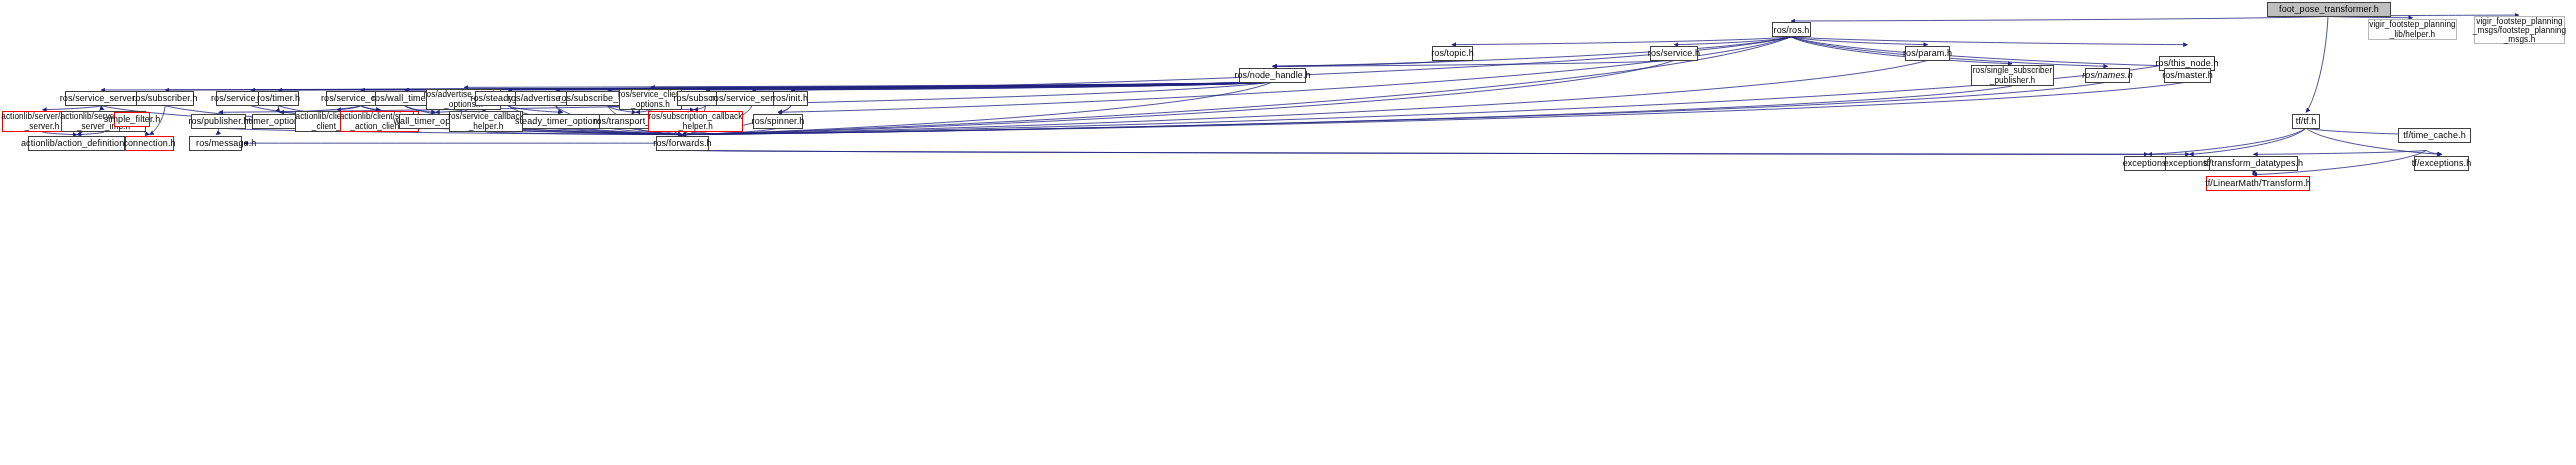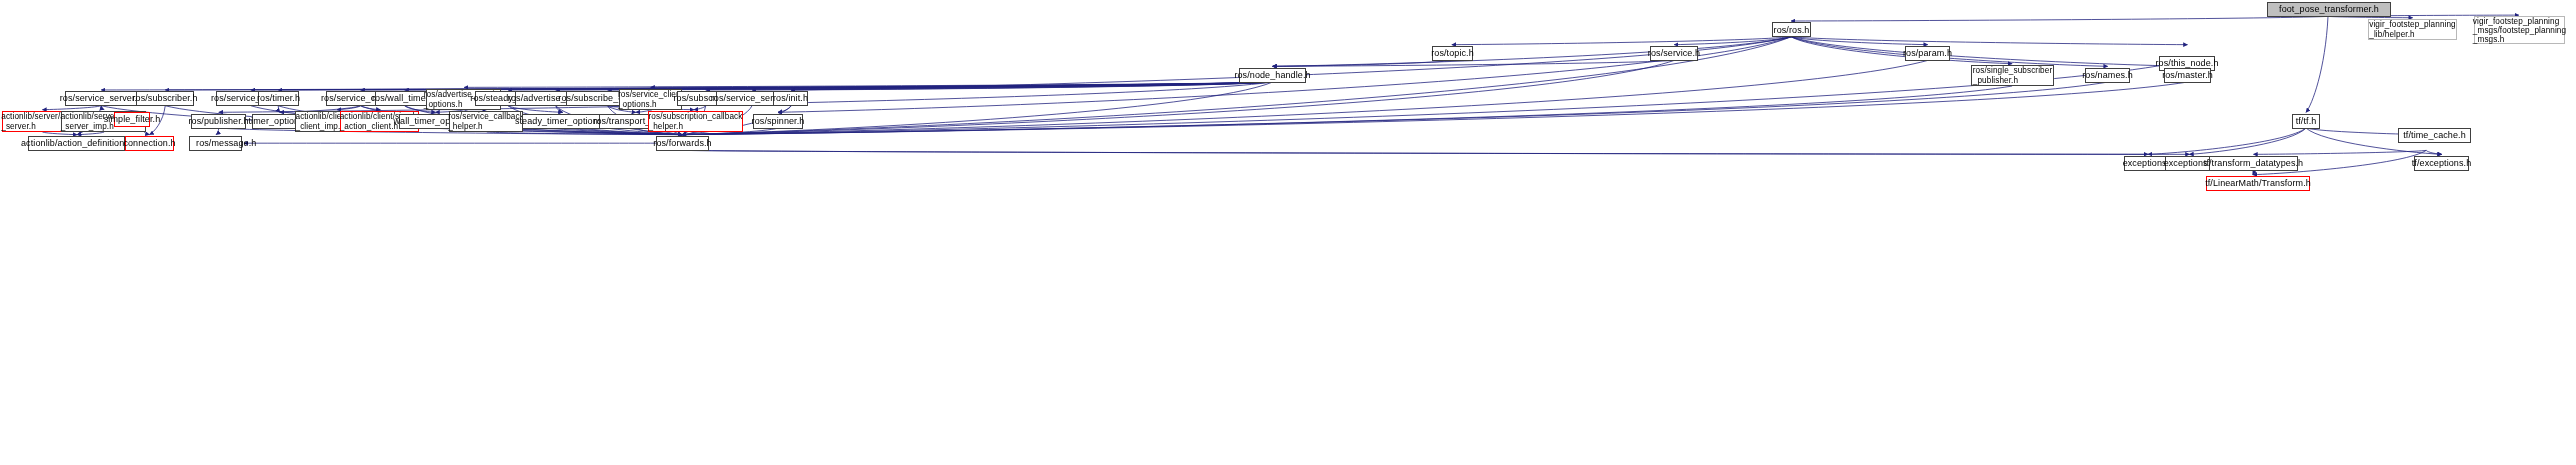--- a/index.html
+++ b/index.html
@@ -18,21 +18,21 @@
     width:2576px;
     height:465px;
     pointer-events:none;
   }
   .node{
     position:absolute;
     box-sizing:border-box;
     display:flex;
     align-items:center;
     justify-content:center;
-    text-align:left;
+    text-align:center;
     background:#ffffff;
     border:0.7px solid #404040;
     color:#000000;
     font-size:9px;
     line-height:10px;
     letter-spacing:0.1px;
     white-space:pre-line;
     padding:0.7px 2.6px;
     cursor:pointer;
   }
@@ -155,21 +155,21 @@
 _msgs/footstep_planning
 _msgs.h</div>
       <div class="node" style="left: 1772px; top: 22.3px; width: 39px; height: 14.5px;">ros/ros.h</div>
       <div class="node" style="left: 1432px; top: 46px; width: 41px; height: 14.5px;">ros/topic.h</div>
       <div class="node" style="left: 1650px; top: 46px; width: 48px; height: 14.5px;">ros/service.h</div>
       <div class="node" style="left: 1905px; top: 46px; width: 45px; height: 14.5px;">ros/param.h</div>
       <div class="node" style="left: 2159px; top: 46px; width: 56px; height: 14.5px; margin-top: 10px;">ros/this_node.h</div>
       <div class="node" style="left: 1239px; top: 68px; width: 67px; height: 14.5px;">ros/node_handle.h</div>
       <div class="node" style="left: 1971px; top: 65px; width: 83px; height: 21px; font-size: 8.2px; line-height: 9.2px;">ros/single_subscriber
 _publisher.h</div>
-      <div class="node" style="left: 2085px; top: 68px; width: 45px; height: 14.5px;">ros/names.h</div>
+      <div class="node" style="left: 2085px; top: 68px; width: 45px; height: 14.5px; font-style: italic;">ros/names.h</div>
       <div class="node" style="left: 2164px; top: 68px; width: 47px; height: 14.5px;">ros/master.h</div>
       <div class="node" style="left: 65px; top: 91px; width: 72px; height: 14.5px;">ros/service_server.h</div>
       <div class="node" style="left: 136px; top: 91px; width: 58px; height: 14.5px;">ros/subscriber.h</div>
       <div class="node" style="left: 216px; top: 91px; width: 69px; height: 14.5px;">ros/service_client.h</div>
       <div class="node" style="left: 258px; top: 91px; width: 41px; height: 14.5px;">ros/timer.h</div>
       <div class="node" style="left: 326px; top: 91px; width: 69px; height: 14.5px;">ros/service_client.h</div>
       <div class="node" style="left: 375px; top: 91px; width: 58px; height: 14.5px;">ros/wall_timer.h</div>
       <div class="node" style="left: 426px; top: 89px; width: 75px; height: 21px; font-size: 8.2px; line-height: 9.2px;">ros/advertise_service
 _options.h</div>
       <div class="node" style="left: 475px; top: 91px; width: 66px; height: 14.5px;">ros/steady_timer.h</div>

